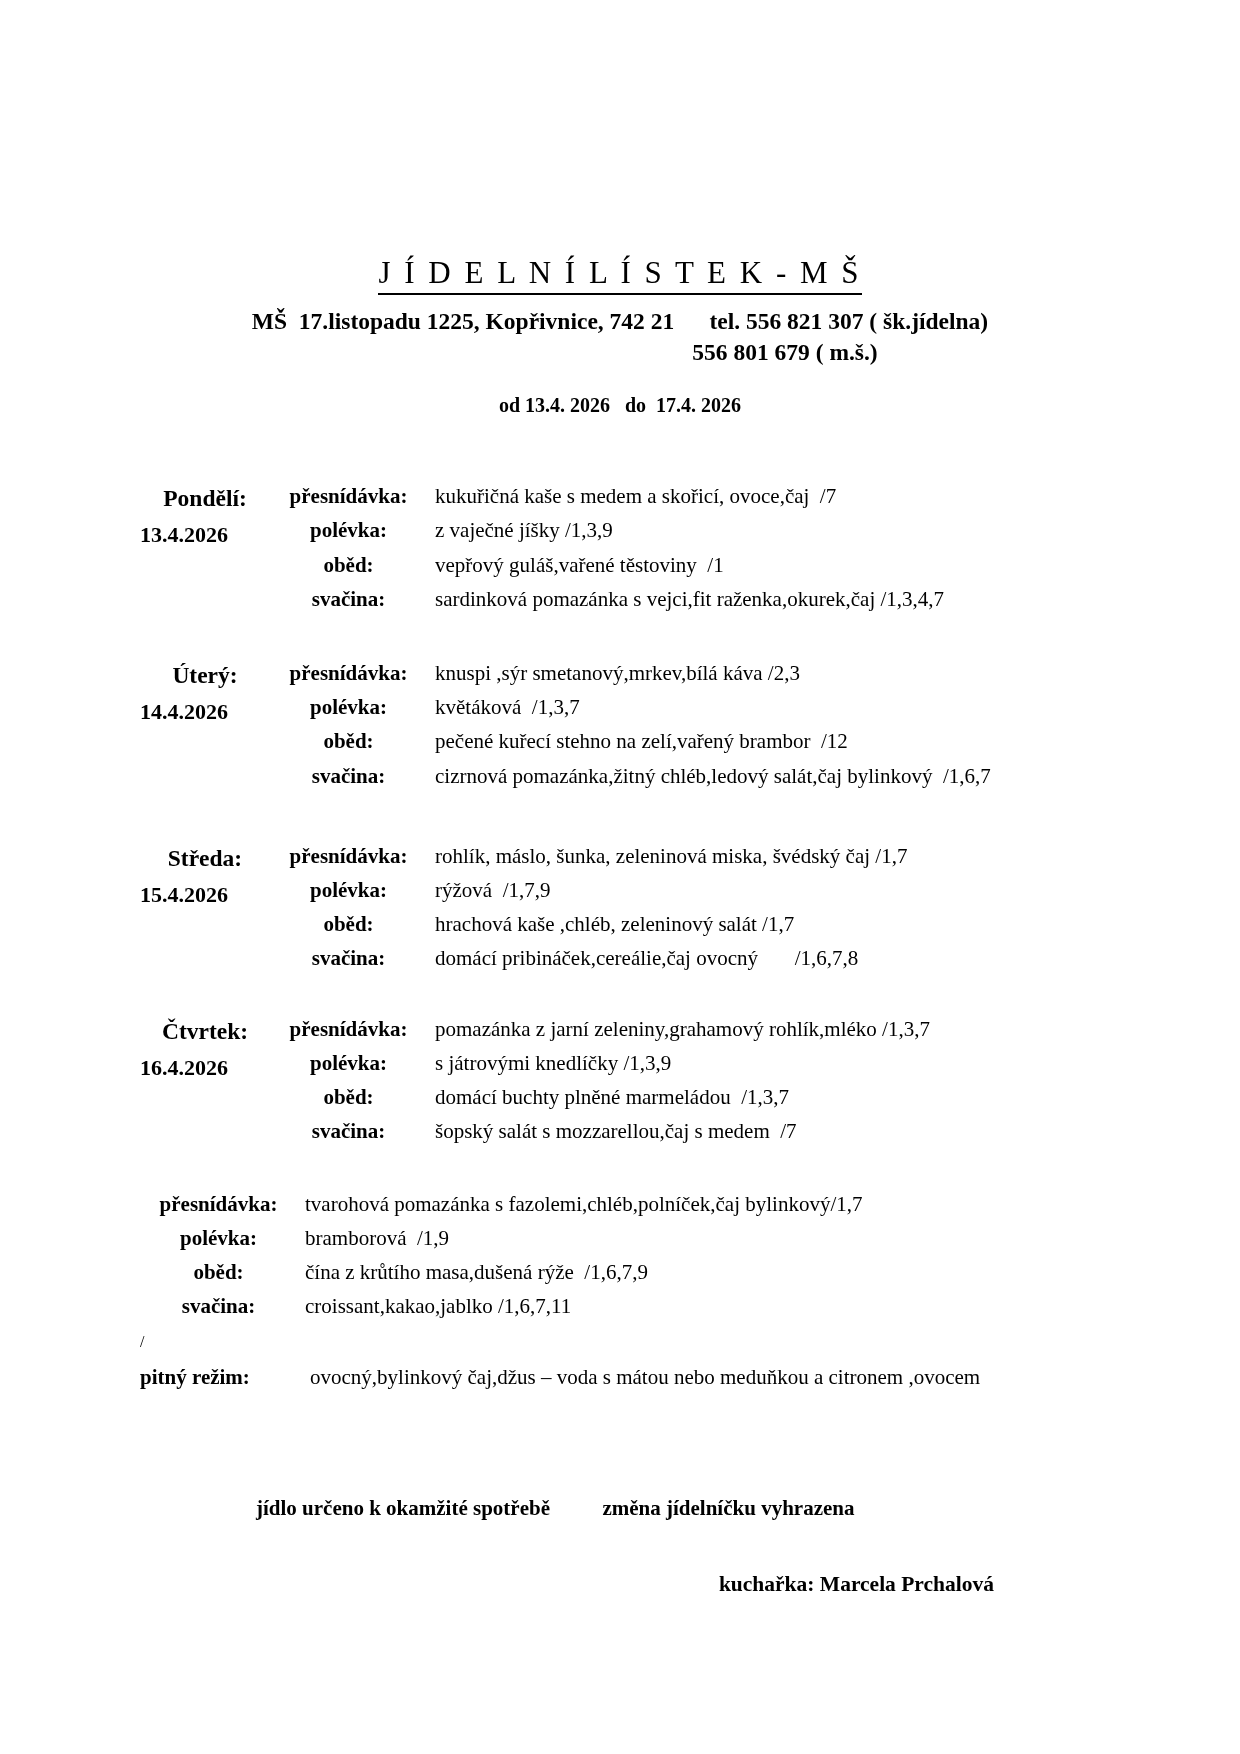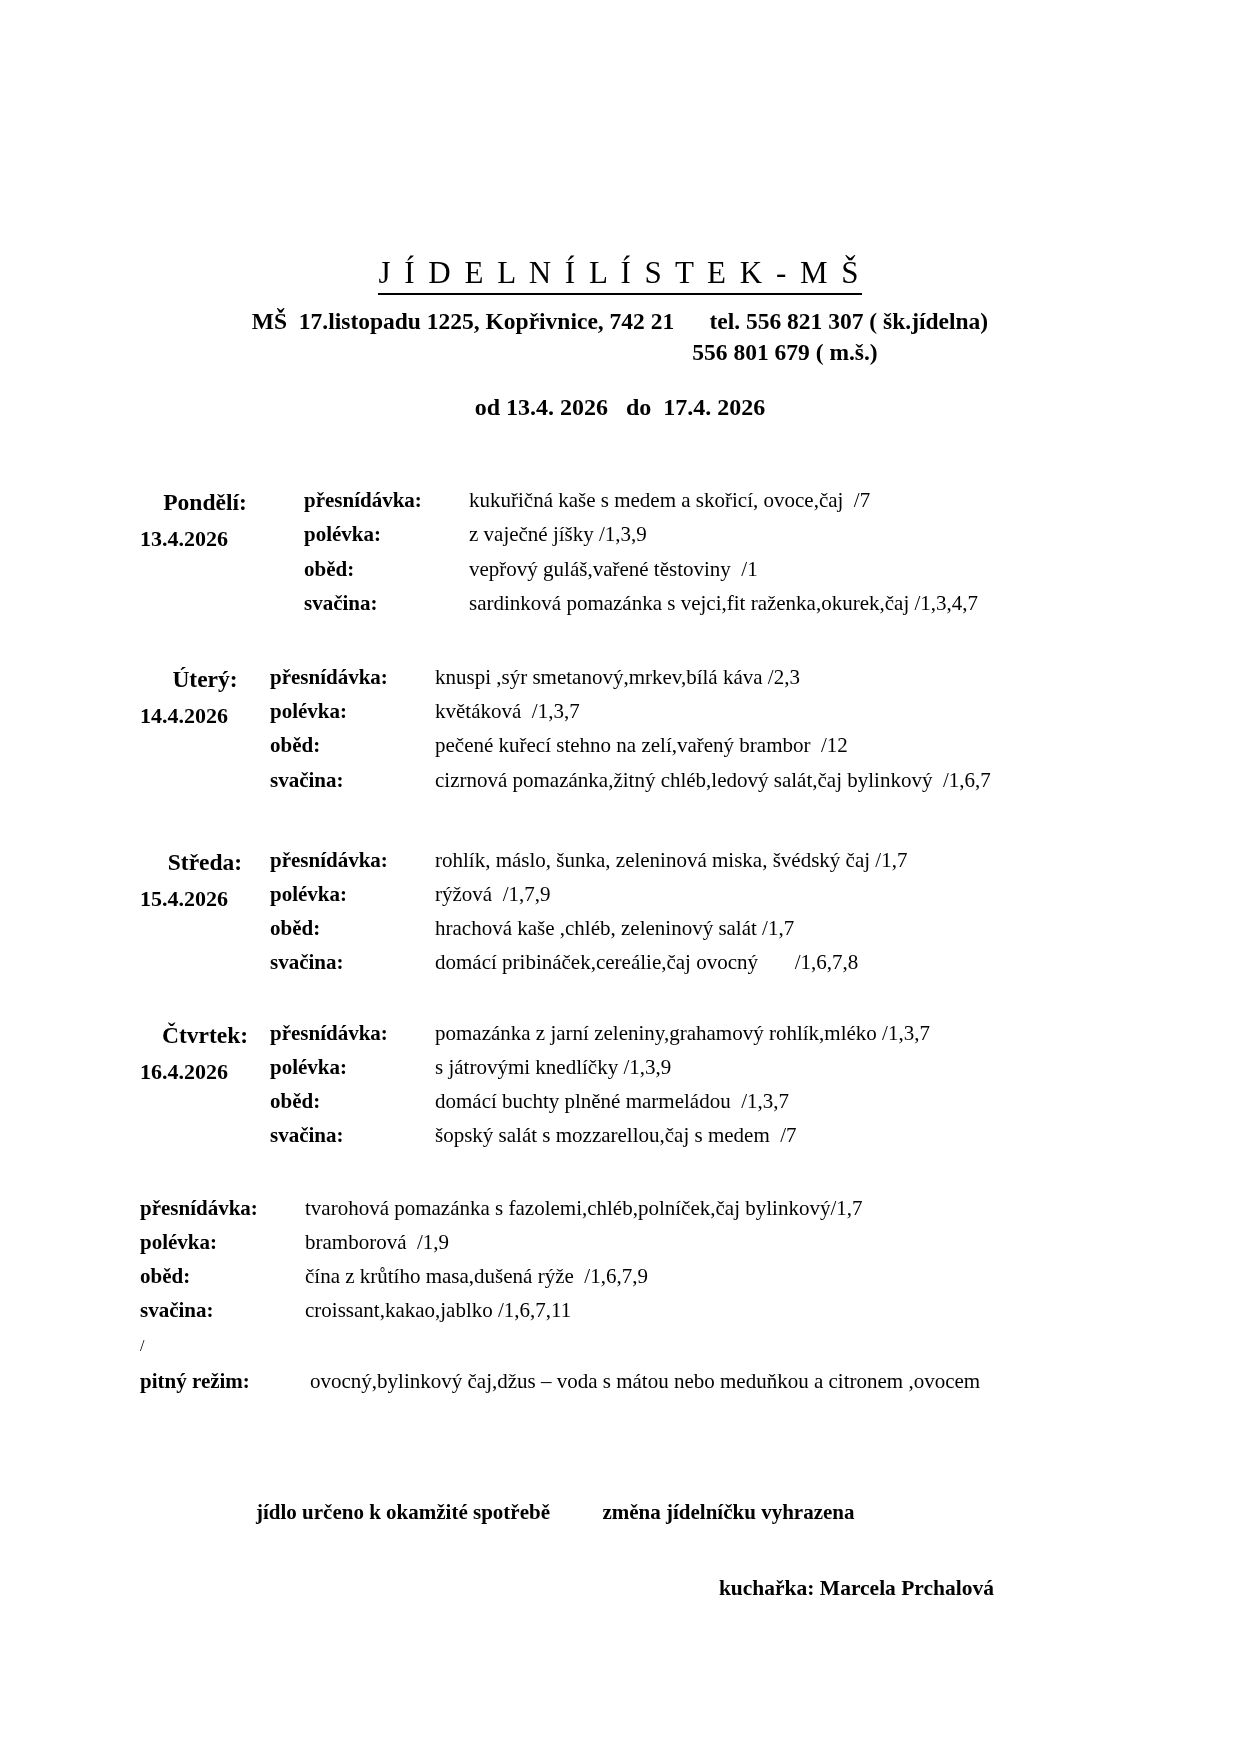--- a/index.html
+++ b/index.html
@@ -46,21 +46,21 @@
   .phone-second {
     font-size: 23.5px;
     font-weight: bold;
     line-height: 1.35;
     text-align: center;
     padding-left: 330px;
     white-space: pre;
   }
   .period {
     margin-top: 25px;
-    font-size: 24px;
+    font-size: 20px;
     font-weight: bold;
     white-space: pre;
   }
 
   
   .days {
     margin-top: 62px;
     padding-left: 140px;
   }
   .day {
@@ -92,33 +92,33 @@
   }
   .meal-row {
     display: flex;
     align-items: baseline;
     line-height: 1.63;
     white-space: pre;
   }
   .meal-name {
     flex: 0 0 165px;
     width: 165px;
-    text-align: left;
+    text-align: center;
     font-weight: bold;
     font-size: 21px;
     padding-right: 8px;
     box-sizing: border-box;
   }
   .meal-desc {
     font-size: 21px;
     font-weight: normal;
   }
 
   
-  .day.d-mon { margin-bottom: 40px; gap: 34px; }
+  .day.d-mon { margin-bottom: 40px; }
   .day.d-tue { margin-bottom: 46px; }
   .day.d-wed { margin-bottom: 36px; }
   .day.d-thu { margin-bottom: 38px; }
   .day.d-fri { margin-bottom: 0; }
 
   .slash-mark {
     padding-left: 140px;
     font-size: 16px;
     margin-top: 10px;
     height: 18px;

